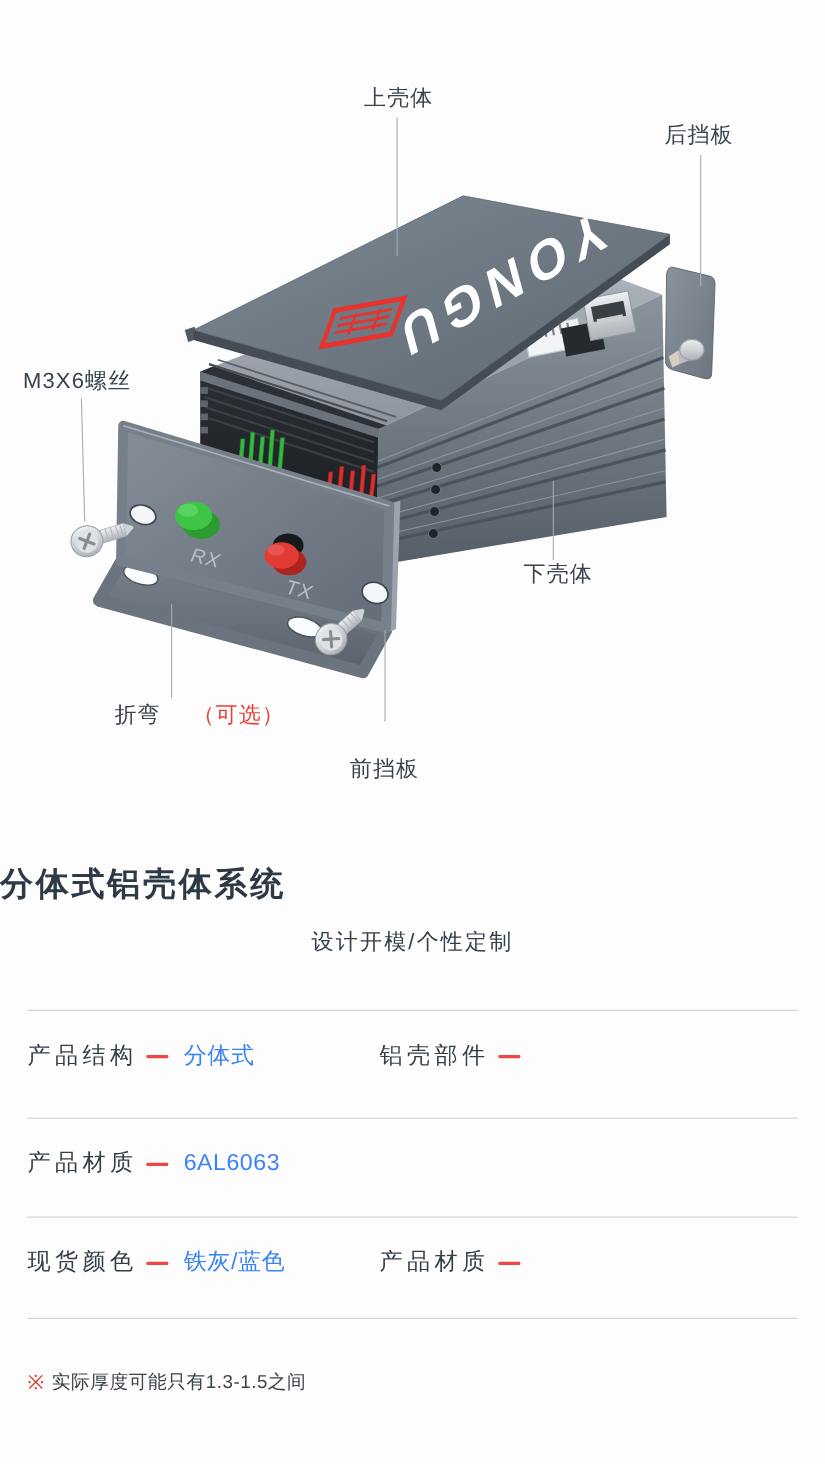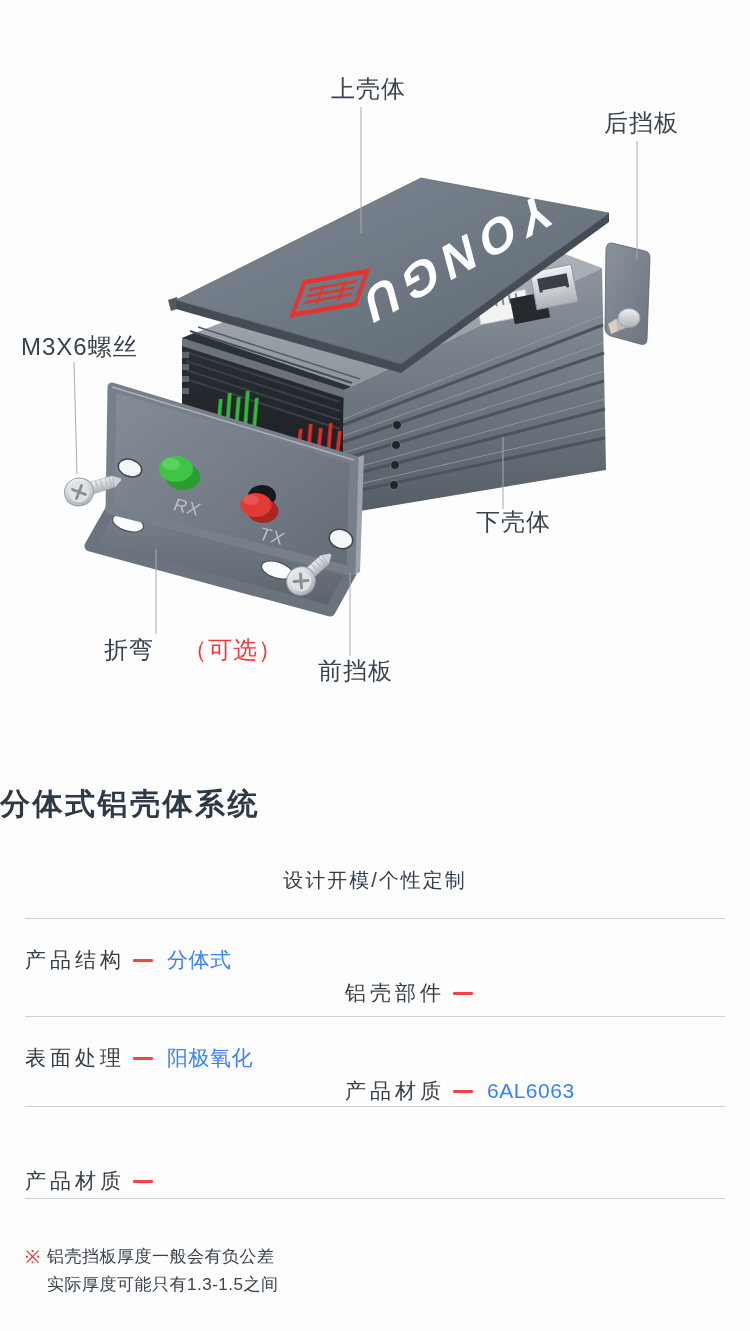--- a/index.html
+++ b/index.html
@@ -4,48 +4,48 @@
 <style>
   html,body{margin:0;padding:0;background:#eef0f2;}
   .page{
     position:relative;width:750px;height:1331px;margin:0 auto;
     background:#fdfdfe;overflow:hidden;
     font-family:"Liberation Sans",sans-serif;color:#333e48;
   }
   
   .scene{position:absolute;left:0;top:0;width:750px;height:700px;}
   .callout{
-    position:absolute;font-size:24px;letter-spacing:1px;color:#39434e;
+    position:absolute;font-size:20px;letter-spacing:1px;color:#39434e;
     white-space:nowrap;line-height:22px;
   }
   .callout .opt{color:#ef3c38;margin-left:29px;}
   
   .title{
     position:absolute;top:784px;left:0;width:100%;
     font-size:30px;font-weight:bold;letter-spacing:2.5px;color:#2d3945;
   }
   .subtitle{
     position:absolute;top:843px;left:0;width:100%;text-align:center;
-    font-size:20px;letter-spacing:2px;color:#323e49;margin-top:24px;
+    font-size:20px;letter-spacing:2px;color:#323e49;
   }
   
   .specs{
     position:absolute;left:25px;right:25px;top:918px;
     border-top:1px solid #ccd1d7;
   }
   .spec-row{
     display:flex;box-sizing:border-box;
     border-bottom:1px solid #ccd1d7;padding-top:26px;
   }
   .spec-row.r1{height:98px;}
   .spec-row.r2{height:90px;}
   .spec-row.r3{height:92px;}
   .pair{display:flex;align-items:flex-start;}
   .pair.left{width:320px;flex:none;}
-  .pair.right{flex:1;margin-top:33px;}
+  .pair.right{flex:1;}
   .lbl{font-size:21px;letter-spacing:4px;color:#333e48;line-height:30px;flex:none;}
   .dash{
     display:inline-block;flex:none;width:20px;height:3px;background:#f04540;
     margin:14px 14px 0 8px;border-radius:1px;
   }
   .val{font-size:21px;letter-spacing:0.5px;line-height:30px;color:#3b82f6;}
   
   .note{position:absolute;left:25px;top:1243px;display:flex;align-items:flex-start;}
   .note .mark{color:#e7352f;font-size:18px;line-height:28px;margin-right:7px;flex:none;}
   .note .ntext{font-size:17px;line-height:28px;color:#3a424b;letter-spacing:0.5px;}
@@ -267,58 +267,57 @@
       <line x1="156" y1="549" x2="156" y2="634"></line>
       <line x1="350" y1="573" x2="350" y2="656"></line>
     </g>
   </svg>
 
   <div class="callout" style="left:331px;top:78px">上壳体</div>
   <div class="callout" style="left:604px;top:112px">后挡板</div>
   <div class="callout" style="left:21px;top:336px">M3X6螺丝</div>
   <div class="callout" style="left:476px;top:511px">下壳体</div>
   <div class="callout" style="left:104px;top:639px"><span>折弯</span><span class="opt">（可选）</span></div>
-  <div class="callout" style="left:318px;top:660px">前挡板</div>
+  <div class="callout" style="left:318px;top:688px">前挡板</div>
 
   <div class="title">分体式铝壳体系统</div>
   <div class="subtitle">设计开模/个性定制</div>
 
   <div class="specs">
     <div class="spec-row r1">
       <div class="pair left">
         <span class="lbl">产品结构</span>
         <span class="dash"></span>
         <div class="val">分体式</div>
       </div>
       <div class="pair right">
         <span class="lbl">铝壳部件</span>
         <span class="dash"></span>
       </div>
     </div>
     <div class="spec-row r2">
-      <div class="pair left">
-        <span class="lbl">表面处理</span>
-        <span class="dash"></span>
-        <div class="val">阳极氧化</div>
-      </div>
       <div class="pair right">
         <span class="lbl">产品材质</span>
         <span class="dash"></span>
         <div class="val">6AL6063</div>
       </div>
     </div>
     <div class="spec-row r3">
+      <div class="pair left">
+        <span class="lbl">现货颜色</span>
+        <span class="dash"></span>
+        <div class="val">铁灰/蓝色</div>
+      </div>
       <div class="pair right">
         <span class="lbl">产品材质</span>
         <span class="dash"></span>
       </div>
     </div>
   </div>
 
   <div class="note">
     <span class="mark">※</span>
     <div class="ntext">
-      <div>铝壳挡板厚度一般会有负公差</div>
       <div>实际厚度可能只有1.3-1.5之间</div>
     </div>
   </div>
 
 </div>
 
 </body></html>

